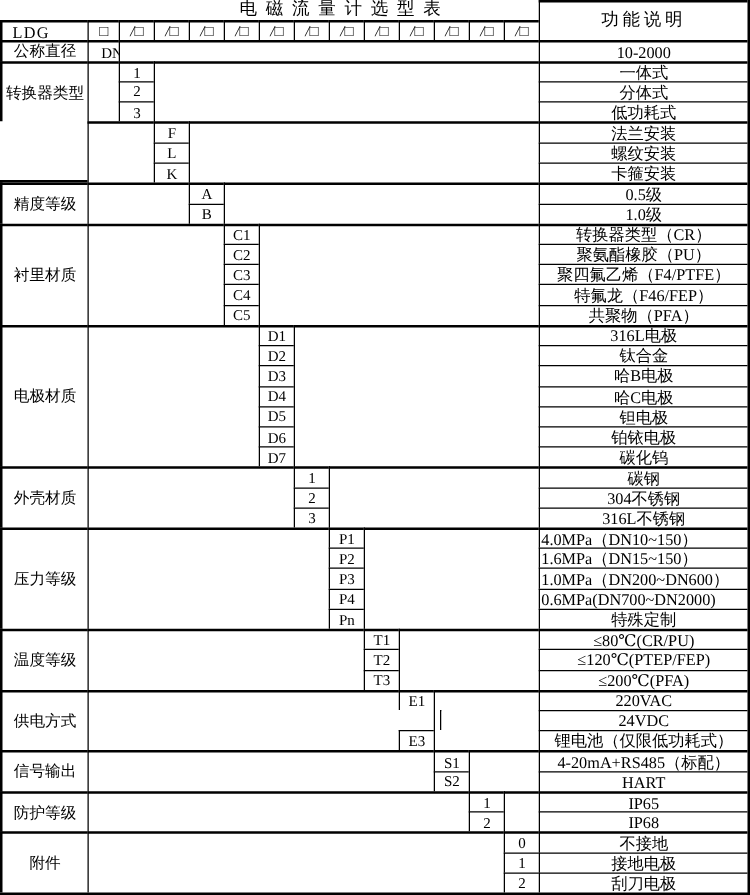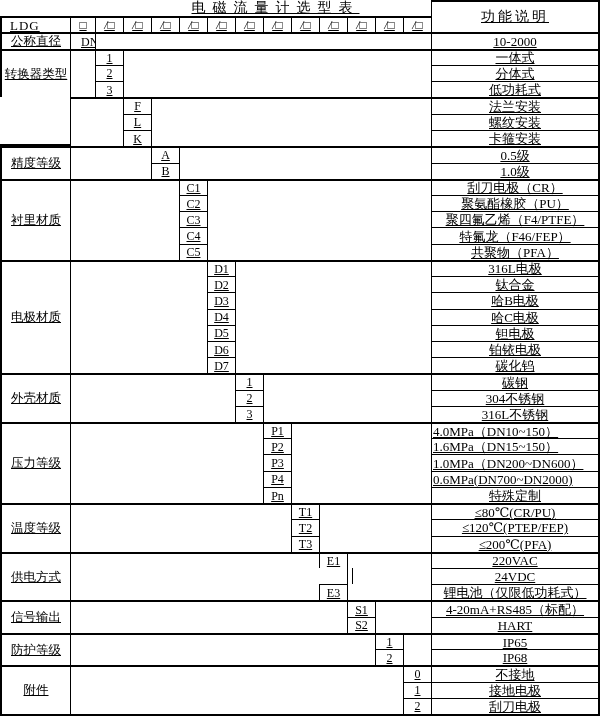--- a/index.html
+++ b/index.html
@@ -1,16 +1,16 @@
 <!DOCTYPE html>
 <html><head>
 <meta charset="utf-8">
 <style>
   html,body{margin:0;padding:0;background:#fff;}
-  .wrap{width:600px;height:716px;background:#ffffff;position:relative;text-decoration:underline;}
+  .wrap{width:600px;height:716px;background:#ffffff;position:relative;}
   .grid{
     display:grid;
     width:600px;height:716px;
     grid-template-columns:70px 25px repeat(12,28px) 1fr;
     grid-template-rows:repeat(44,1fr);
     box-sizing:border-box;
     border-right:2px solid #000;
     border-bottom:2px solid #000;
     background:#fff;color:#000;
     font-family:"Liberation Serif","DejaVu Serif",serif;
@@ -83,21 +83,21 @@
       <div class="cell bl2 bt2 cat" style="grid-area: 10 / 1 / 12 / 2;">精度等级</div>
       <div class="cell bt2" style="grid-area: 10 / 2 / 12 / 5;"></div>
       <div class="cell code bt2" style="grid-area: 10 / 5 / 11 / 6;">A</div>
       <div class="cell desc bt2" style="grid-area: 10 / 15 / 11 / 16;">0.5级</div>
       <div class="cell code" style="grid-area: 11 / 5 / 12 / 6;">B</div>
       <div class="cell desc" style="grid-area: 11 / 15 / 12 / 16;">1.0级</div>
       <div class="cell bt2" style="grid-area: 10 / 6 / 12 / 15;"></div>
       <div class="cell bl2 bt2 cat" style="grid-area: 12 / 1 / 17 / 2;">衬里材质</div>
       <div class="cell bt2" style="grid-area: 12 / 2 / 17 / 6;"></div>
       <div class="cell code bt2" style="grid-area: 12 / 6 / 13 / 7;">C1</div>
-      <div class="cell desc bt2" style="grid-area: 12 / 15 / 13 / 16;">刮刀电极（CR）</div>
+      <div class="cell desc bt2" style="grid-area: 12 / 15 / 13 / 16;">转换器类型（CR）</div>
       <div class="cell code" style="grid-area: 13 / 6 / 14 / 7;">C2</div>
       <div class="cell desc" style="grid-area: 13 / 15 / 14 / 16;">聚氨酯橡胶（PU）</div>
       <div class="cell code" style="grid-area: 14 / 6 / 15 / 7;">C3</div>
       <div class="cell desc" style="grid-area: 14 / 15 / 15 / 16;">聚四氟乙烯（F4/PTFE）</div>
       <div class="cell code" style="grid-area: 15 / 6 / 16 / 7;">C4</div>
       <div class="cell desc" style="grid-area: 15 / 15 / 16 / 16;">特氟龙（F46/FEP）</div>
       <div class="cell code" style="grid-area: 16 / 6 / 17 / 7;">C5</div>
       <div class="cell desc" style="grid-area: 16 / 15 / 17 / 16;">共聚物（PFA）</div>
       <div class="cell bt2" style="grid-area: 12 / 7 / 17 / 15;"></div>
       <div class="cell bl2 bt2 cat" style="grid-area: 17 / 1 / 24 / 2;">电极材质</div>

